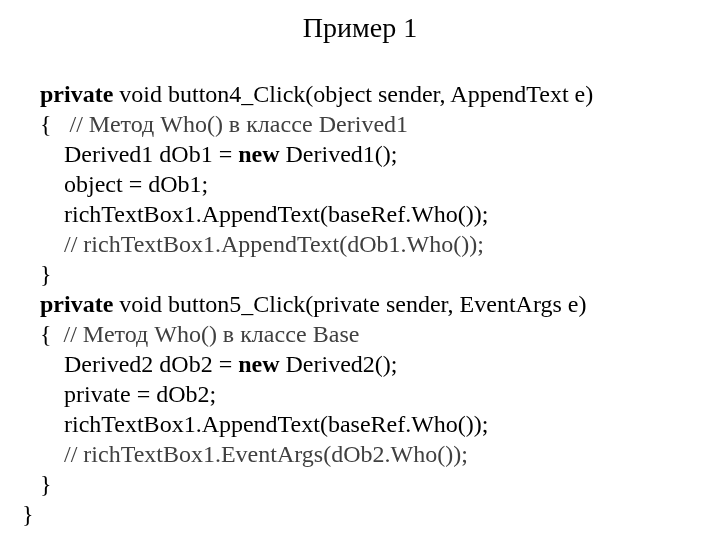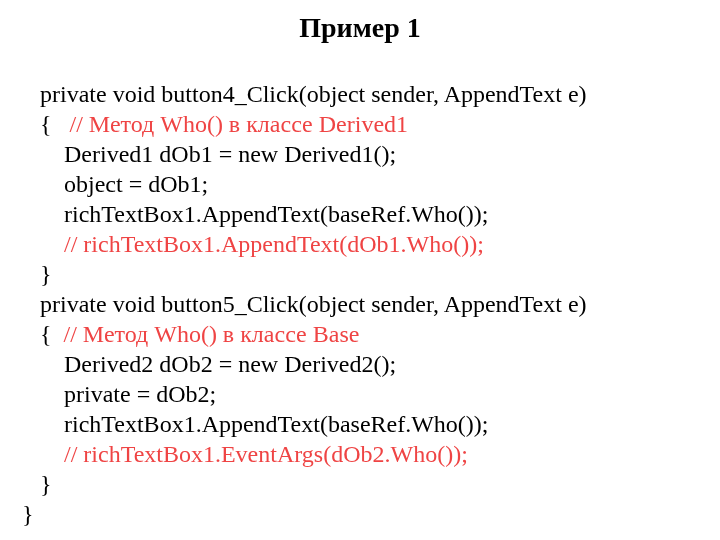--- a/index.html
+++ b/index.html
@@ -9,45 +9,45 @@
     font-size: 24px;
     line-height: 1.25;
     background: #fff;
     color: #000;
     width: 720px;
     height: 540px;
     box-sizing: border-box;
   }
   .title {
     text-align: center;
-    font-weight: bold;
+    font-weight: normal;
     font-size: 28px;
     margin-bottom: 4px;
   }
   .code {
     white-space: pre;
     font-family: "Times New Roman", Times, serif;
   }
-  .kw { font-weight: normal; }
-  .cmt { color: #ef4444; }
+  .kw { font-weight: bold; }
+  .cmt { color: #404040; }
 </style>
 </head>
 <body>
 
 <div class="title">Пример 1</div>
 
 <div class="code">
 <span class="kw">private</span><span> void button4_Click(object sender, AppendText e)</span>
 <span>{   </span><span class="cmt">// Метод Who() в классе Derived1</span>
 <span>    Derived1 dOb1 = </span><span class="kw">new</span><span> Derived1();</span>
 <span>    object = dOb1;</span>
 <span>    richTextBox1.AppendText(baseRef.Who());</span>
 <span>    </span><span class="cmt">// richTextBox1.AppendText(dOb1.Who());</span>
 <span>}</span>
-<span class="kw">private</span><span> void button5_Click(object sender, AppendText e)</span>
+<span class="kw">private</span><span> void button5_Click(private sender, EventArgs e)</span>
 <span>{  </span><span class="cmt">// Метод Who() в классе Base</span>
 <span>    Derived2 dOb2 = </span><span class="kw">new</span><span> Derived2();</span>
 <span>    private = dOb2;</span>
 <span>    richTextBox1.AppendText(baseRef.Who());</span>
 <span>    </span><span class="cmt">// richTextBox1.EventArgs(dOb2.Who());</span>
 <span>}</span>
 <span style="margin-left:-18px">}</span>
 </div>
 
 </body></html>

